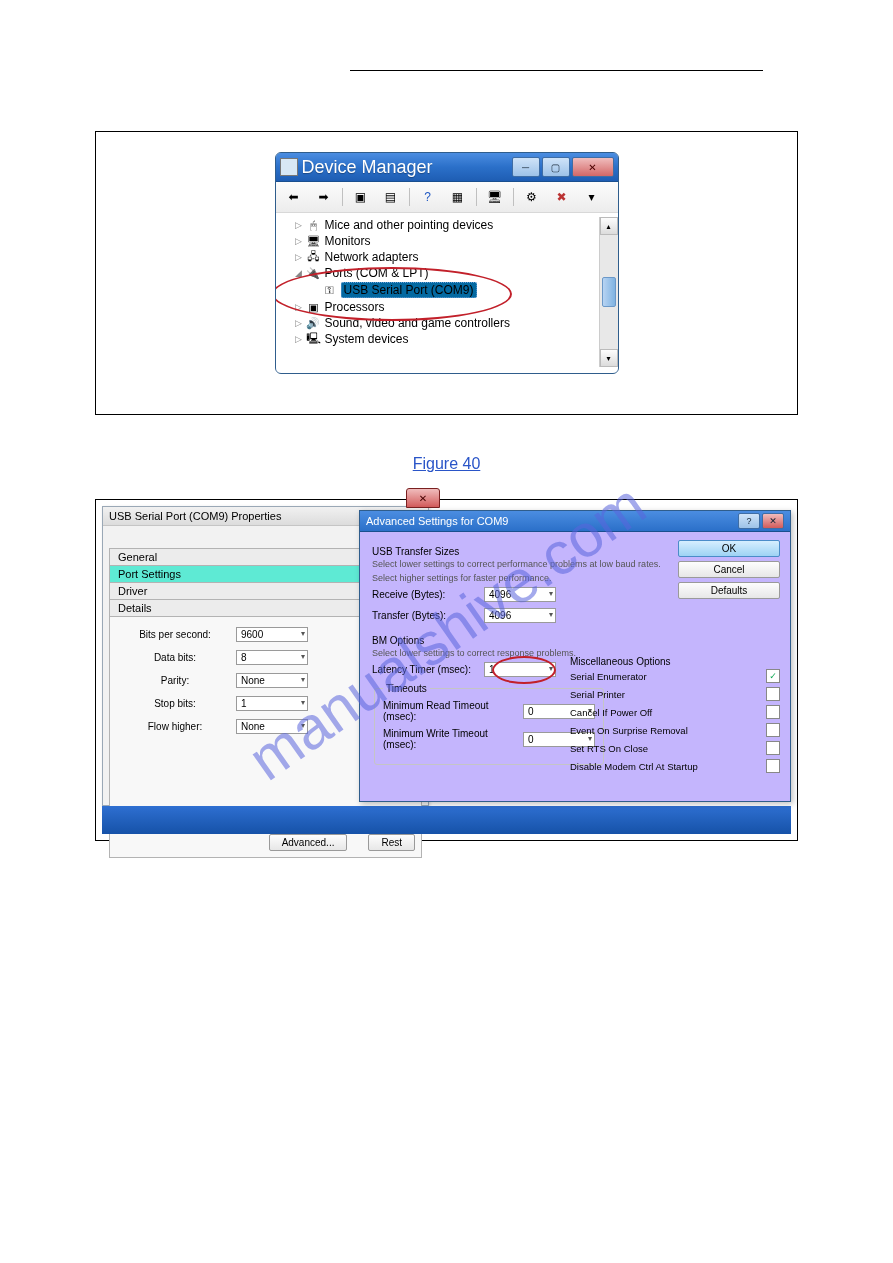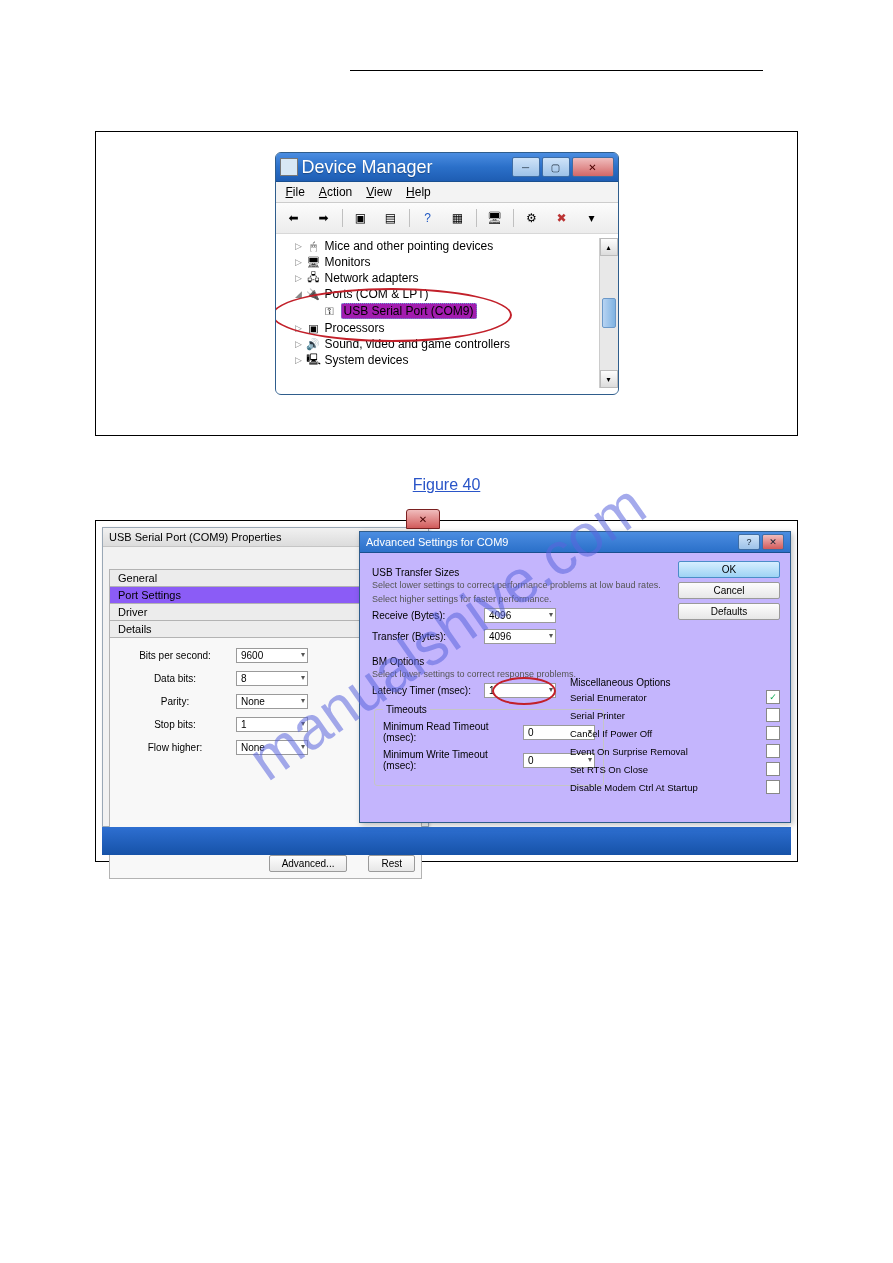--- a/index.html
+++ b/index.html
@@ -103,21 +103,21 @@
   }
   .dm-tree { flex: 1; padding: 0 4px; }
   .dm-tree-row {
     display: flex; align-items: center;
     padding: 1px 2px 1px 14px;
     font-size: 12px;
     position: relative;
   }
   .dm-tree-row.child { padding-left: 42px; }
   .dm-tree-row.selected .lbl {
-    background: #a21caf;
+    background: #0369a1;
     border: 1px dotted #6aa0d8;
     padding: 0 2px;
     border-radius: 2px;
   }
   .expander {
     width: 10px; text-align: center; color: #888; margin-right: 2px;
     font-size: 9px;
   }
   .tree-icon {
     width: 16px; height: 14px;
@@ -175,21 +175,21 @@
     background: linear-gradient(to bottom,#f1f1f1,#dcdcdc);
     padding: 3px 6px; font-size: 11px; border-bottom:1px solid #c5c5c5;
   }
   .prop-tabs {
     display:flex; margin: 22px 6px 0 6px; font-size:11px;flex-direction:column;
   }
   .ptab {
     padding: 2px 8px; border:1px solid #b3b3b3; border-bottom:none;
     background:#ececec; margin-right:-1px;
   }
-  .ptab.active { background:#8b5cf6; position:relative; z-index:2;}
+  .ptab.active { background:#5eead4; position:relative; z-index:2;}
   .prop-panel {
     border:1px solid #b3b3b3; margin: 0 6px 6px 6px; background:#f8f8f8;
     padding: 10px 10px 10px 10px; height: 220px; position:relative;
   }
   .form-row { display:flex; align-items:center; margin-bottom:8px; font-size:10px;}
   .form-row label { width: 110px; text-align:center; padding-right:6px; color:#000;}
   .combo {
     border: 1px solid #9a9a9a; background:#fff;
     padding: 1px 14px 1px 4px; font-size:10px;
     position: relative; min-width: 52px;
@@ -256,26 +256,20 @@
   <div class="figure-box">
     <div class="dm-window">
       <div class="dm-titlebar">
         <span class="icon-app"></span>
         <span class="dm-titlebar-text">Device Manager</span>
         <div class="winbtns">
           <div class="winbtn">─</div>
           <div class="winbtn">▢</div>
           <div class="winbtn close">✕</div>
         </div>
-      </div>
-      <div class="dm-menu">
-        <span><u>F</u><span>ile</span></span>
-        <span><u>A</u>ction</span>
-        <span><u>V</u>iew</span>
-        <span><u>H</u>elp</span>
       </div>
       <div class="dm-toolbar">
         <div class="tbbtn">⬅</div>
         <div class="tbbtn">➡</div>
         <div class="tbsep"></div>
         <div class="tbbtn">▣</div>
         <div class="tbbtn">▤</div>
         <div class="tbsep"></div>
         <div class="tbbtn" style="color:#2159c3;">?</div>
         <div class="tbbtn">▦</div>

